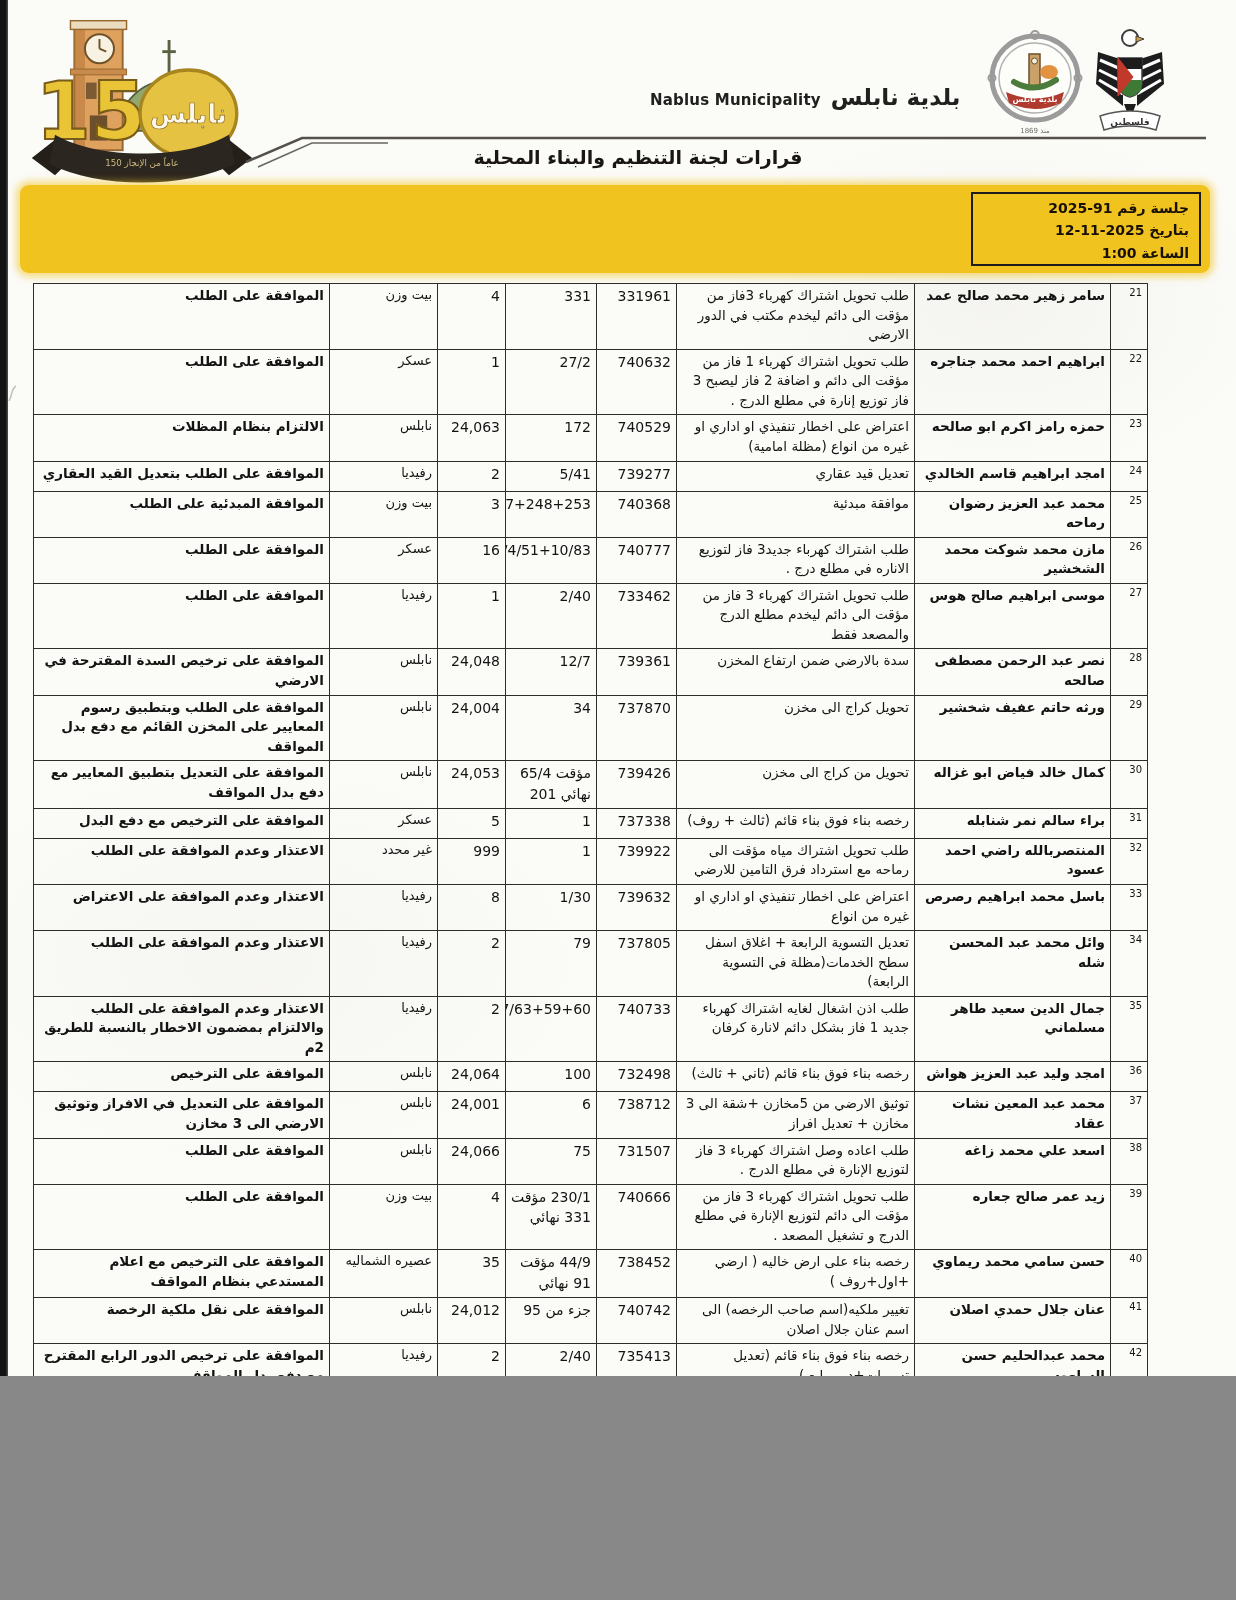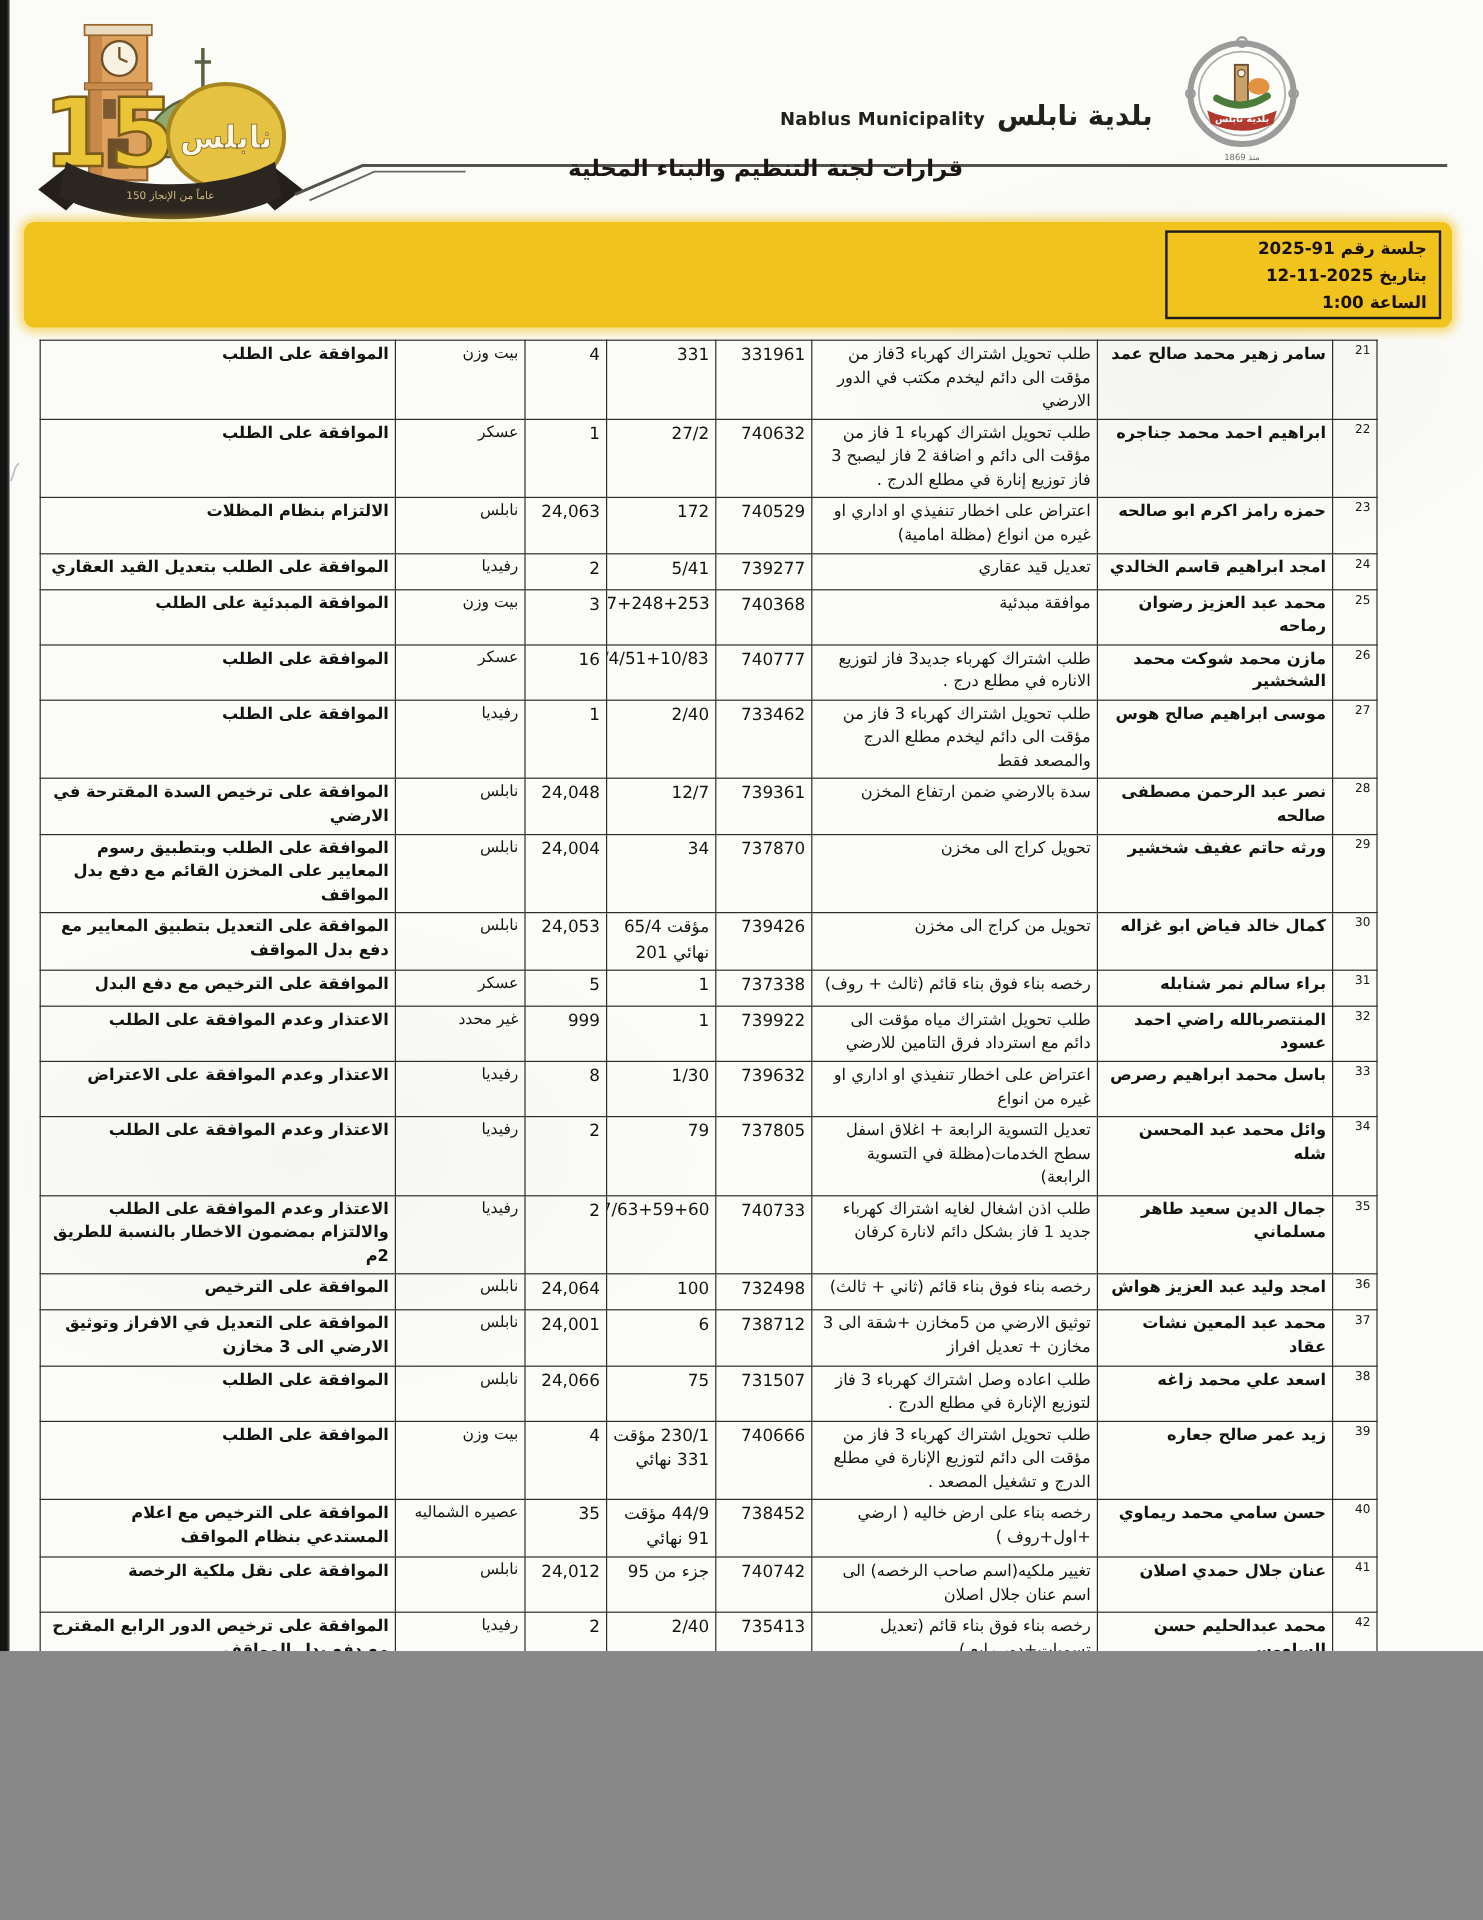--- a/index.html
+++ b/index.html
@@ -16,21 +16,21 @@
   .edge-strip{position:absolute;left:0;top:0;width:8px;height:1600px;background:linear-gradient(90deg,#141414 70%,#555);}
   
   .logo150{position:absolute;left:26px;top:12px;width:232px;height:174px;}
   .brand{position:absolute;left:650px;top:84px;display:flex;align-items:baseline;gap:10px;direction:ltr;}
   .brand .en{font-size:15px;font-weight:bold;letter-spacing:.2px;color:#20201e;}
   .brand .ar{font-size:23px;font-weight:bold;color:#20201e;}
   .seal-muni{position:absolute;left:986px;top:30px;width:98px;height:108px;}
   .seal-eagle{position:absolute;left:1090px;top:26px;width:80px;height:112px;}
   .rule{position:absolute;left:238px;top:112px;width:975px;height:56px;}
   .doc-title{
-    position:absolute;left:0;top:130px;width:1236px;padding-left:40px;box-sizing:border-box;
+    position:absolute;left:0;top:146px;width:1236px;padding-left:40px;box-sizing:border-box;
     text-align:center;font-size:19px;font-weight:bold;color:#191613;
   }
   
   .session-band{
     position:absolute;left:20px;top:185px;width:1190px;height:88px;
     background:#f1c31f;border-radius:9px;
     box-shadow:0 0 7px 4px rgba(241,195,31,.55);
     display:flex;direction:rtl;gap:11px;padding:7px 9px;box-sizing:border-box;
   }
   .session-box{
@@ -111,20 +111,42 @@
       <rect x="43" y="24" width="11" height="32" fill="#c9a169" stroke="#6b4f2e" stroke-width="1.5"></rect>
       <circle cx="48.5" cy="31" r="3" fill="#f4eede" stroke="#6b4f2e" stroke-width="1"></circle>
       <ellipse cx="63" cy="42" rx="9" ry="7" fill="#e0862e" opacity=".9"></ellipse>
       <path d="M28 52 Q49 64 70 50" fill="none" stroke="#4c7c3c" stroke-width="6" stroke-linecap="round"></path>
       <path d="M20 62 Q49 75 78 62 L75 73 Q49 85 23 73 Z" fill="#b03a2e"></path>
       <text x="49" y="72" text-anchor="middle" font-size="8" font-weight="bold" fill="#ffffff" font-family="DejaVu Sans, sans-serif">بلدية نابلس</text>
       <text x="49" y="103" text-anchor="middle" font-size="7" fill="#6d6d6d" font-family="DejaVu Sans, sans-serif">منذ 1869</text>
     </svg>
   </div>
 
+  <div class="seal-eagle">
+    <svg viewBox="0 0 80 112" width="80" height="112">
+
+      <circle cx="40" cy="12" r="8" fill="#ffffff" stroke="#3c3c3c" stroke-width="2"></circle>
+      <path d="M46 10 L54 13 L46 16 Z" fill="#caa044" stroke="#3c3c3c" stroke-width="1"></path>
+
+      <path d="M8 26 L33 34 L33 80 L6 58 Z" fill="#1d1d1d"></path>
+      <path d="M72 26 L47 34 L47 80 L74 58 Z" fill="#1d1d1d"></path>
+      <path d="M10 34 L33 44 M9 44 L33 56 M9 54 L33 68" stroke="#ffffff" stroke-width="3" fill="none"></path>
+      <path d="M70 34 L47 44 M71 44 L47 56 M71 54 L47 68" stroke="#ffffff" stroke-width="3" fill="none"></path>
+
+      <path d="M28 32 h24 v24 q0 12 -12 15 q-12 -3 -12 -15 Z" fill="#ffffff" stroke="#3c3c3c" stroke-width="1.5"></path>
+      <path d="M28 32 h24 v11 h-24 Z" fill="#1d1d1d"></path>
+      <path d="M28 54 h24 v4 q0 10 -12 13 q-12 -3 -12 -13 Z" fill="#3d7a35"></path>
+      <path d="M28 32 L43 51 L28 70 Z" fill="#c0392b" stroke="#c0392b"></path>
+
+      <path d="M34 78 L40 94 L46 78 Z" fill="#1d1d1d"></path>
+
+      <path d="M10 90 Q40 80 70 90 L66 104 Q40 96 14 104 Z" fill="#ffffff" stroke="#555555" stroke-width="1.5"></path>
+      <text x="40" y="99" text-anchor="middle" font-size="9" font-weight="bold" fill="#333333" font-family="DejaVu Sans, sans-serif">فلسطين</text>
+    </svg>
+  </div>
 
   <svg class="rule" viewBox="0 0 975 56">
     <path d="M8 50 L64 26 H968" fill="none" stroke="#55524c" stroke-width="2.5"></path>
     <path d="M20 55 L74 31 H150" fill="none" stroke="#6a675f" stroke-width="1.6"></path>
   </svg>
 
   <div class="doc-title">قرارات لجنة التنظيم والبناء المحلية</div>
 
   <div class="session-band">
     <div class="session-box">
@@ -263,21 +285,21 @@
       <td class="c-file">737338</td>
       <td class="c-parcel">1</td>
       <td class="c-block">5</td>
       <td class="c-area">عسكر</td>
       <td class="c-decision">الموافقة على الترخيص مع دفع البدل</td>
     </tr>
 
     <tr>
       <td class="c-no">32</td>
       <td class="c-name">المنتصربالله راضي احمد عسود</td>
-      <td class="c-req">طلب تحويل اشتراك مياه مؤقت الى دائم مع استرداد فرق التامين للارضي</td>
+      <td class="c-req">طلب تحويل اشتراك مياه مؤقت الى رماحه مع استرداد فرق التامين للارضي</td>
       <td class="c-file">739922</td>
       <td class="c-parcel">1</td>
       <td class="c-block">999</td>
       <td class="c-area">غير محدد</td>
       <td class="c-decision">الاعتذار وعدم الموافقة على الطلب</td>
     </tr>
 
     <tr>
       <td class="c-no">33</td>
       <td class="c-name">باسل محمد ابراهيم رصرص</td>

